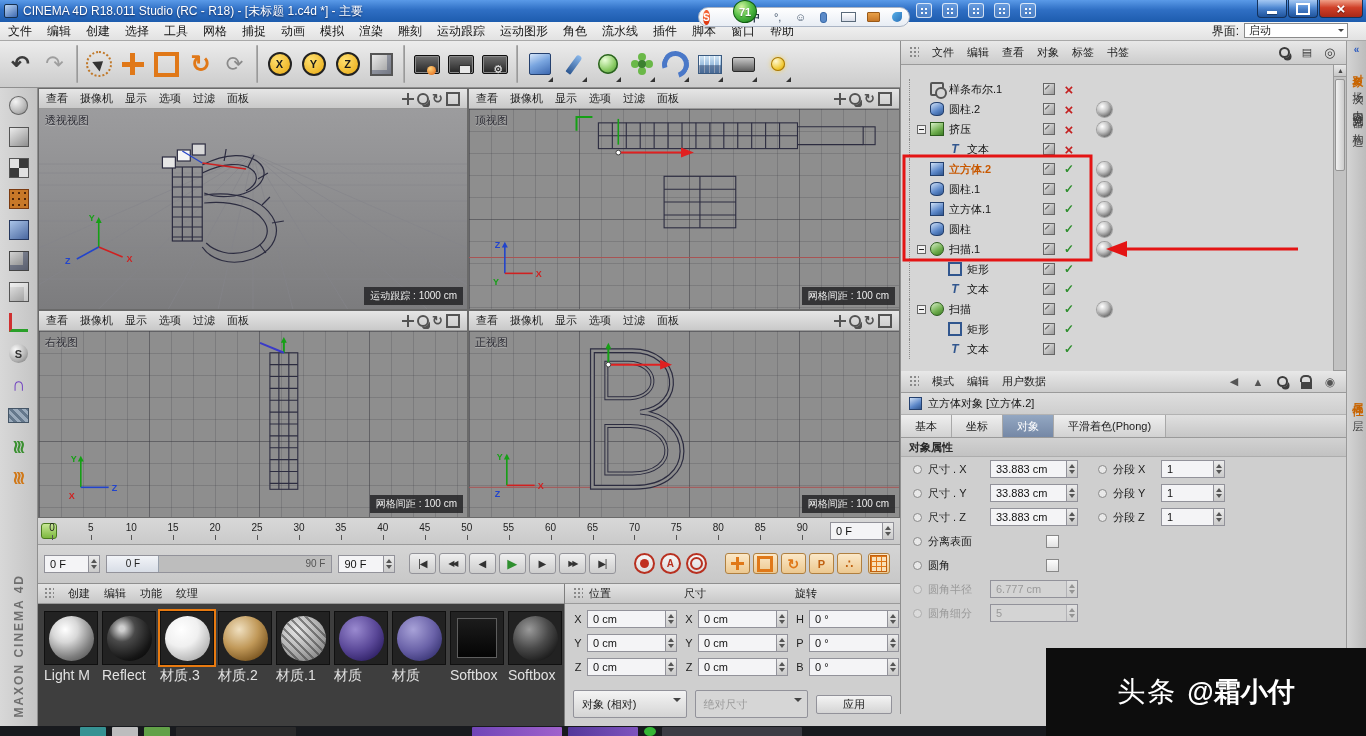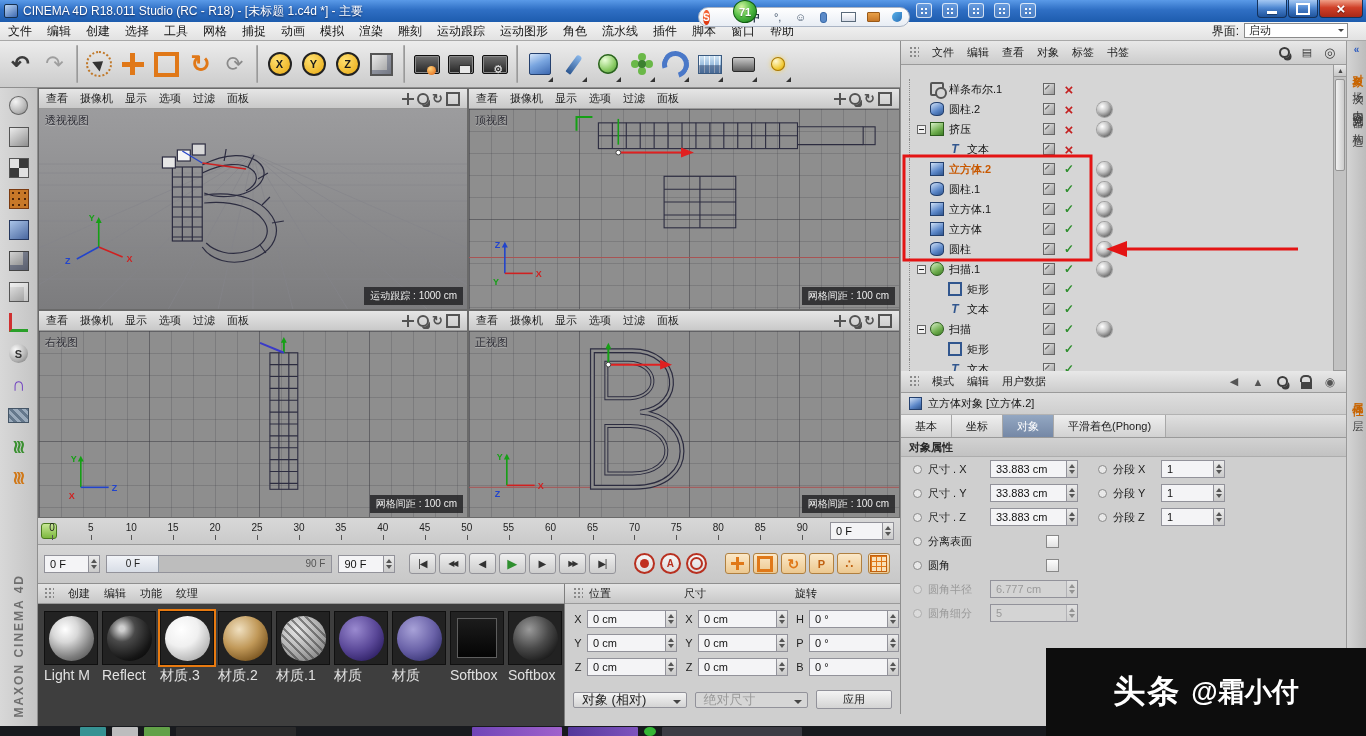--- a/index.html
+++ b/index.html
@@ -216,21 +216,21 @@
   
   #coords{position:absolute;left:565px;top:584px;width:335px;height:142px;background:#cfcfcf}
   #coords .cols-head{display:flex;height:20px;background:linear-gradient(#e4e4e4,#c8c8c8);border-bottom:1px solid #9a9a9a;
     align-items:center;font-size:11px}
   #coords .cols-head .c{width:111px;display:flex;align-items:center;gap:6px;padding-left:8px}
   .coord-col{position:absolute;top:26px;width:104px}
   .coord-row{display:flex;align-items:center;gap:4px;margin-bottom:6px}
   .coord-row .k{width:10px;font-size:11px;text-align:center;color:#222}
   .coord-row .fld{flex:1}
   #coord-ctrls{position:absolute;left:8px;right:8px;top:106px;display:flex;gap:8px;align-items:center}
-  .dd{height:16px;background:linear-gradient(#f4f4f4,#d4d4d4);border:1px solid #92929a;border-radius:2px;font-size:13px;
+  .dd{height:28px;background:linear-gradient(#f4f4f4,#d4d4d4);border:1px solid #92929a;border-radius:2px;font-size:11px;
     display:flex;align-items:center;padding:0 20px 0 8px;position:relative;color:#1a1a1a}
   .dd::after{content:"";position:absolute;right:5px;top:7px;border:4px solid transparent;border-top-color:#444}
   .dd.disabled{color:#9a9a9a;background:#d6d6d6}
   .apply-btn{height:19px;border:1px solid #92929a;border-radius:2px;background:linear-gradient(#f4f4f4,#d4d4d4);
     font-size:11px;padding:0 26px;display:flex;align-items:center;color:#1a1a1a}
 
   
   #om{position:absolute;left:900px;top:41px;width:446px;height:342px;background:#d6d6d6;border-left:1px solid #8f8f8f;border-bottom:1px solid #8f8f8f}
   #om-top{height:24px;background:linear-gradient(#e8e8e8,#cccccc);border-bottom:1px solid #9a9a9a;
     display:flex;align-items:center;gap:13px;padding:0 8px;font-size:11px}
@@ -309,21 +309,21 @@
   
   #rstrip{position:absolute;left:1346px;top:41px;width:20px;height:685px;background:linear-gradient(90deg,#d4d4d4,#bcbcbc);border-left:1px solid #9a9a9a}
   #rstrip .chev{color:#2a5ac0;font-size:10px;text-align:center;padding:3px 0;font-weight:bold}
   .vtab{writing-mode:vertical-rl;font-size:11px;color:#3c3c3c;padding:7px 3px;letter-spacing:2px;white-space:nowrap}
   .vtab.active{color:#c86400;font-weight:bold}
   #vtabs-lower{position:absolute;top:346px;left:0;right:0}
 
   
   #watermark{position:absolute;left:1046px;top:648px;width:320px;height:88px;background:#0d0d0d;z-index:15;
     display:flex;align-items:center;justify-content:center;color:#fff;gap:10px}
-  #watermark .brand{font-size:32px;font-weight:bold;letter-spacing:2px}
+  #watermark .brand{font-size:28px;font-weight:normal;letter-spacing:2px}
   #watermark .handle{font-size:27px;font-weight:bold}
   #taskbar{position:absolute;left:0;top:726px;width:1366px;height:10px;background:#181a1e;display:flex;align-items:flex-end;gap:6px;padding-left:80px}
   #taskbar .tile{height:9px;width:26px;border-radius:1px 1px 0 0;opacity:.9}
   #overlay{position:absolute;left:0;top:0;width:1366px;height:736px;pointer-events:none;z-index:40}
 </style>
 </head>
 <body>
 
 <div id="app">
 
@@ -961,29 +961,20 @@
         <div class="om-row cube check ind1 mat">
           <span class="tree"></span>
           <span class="exp"></span>
           <span class="ticon"></span>
           <span class="oname">立方体.1</span>
           <span class="tagbox"></span>
           <span class="mark"></span>
           <span class="msphere"></span>
         </div>
 
-        <div class="om-row cube check ind1 mat">
-          <span class="tree"></span>
-          <span class="exp"></span>
-          <span class="ticon"></span>
-          <span class="oname">立方体</span>
-          <span class="tagbox"></span>
-          <span class="mark"></span>
-          <span class="msphere"></span>
-        </div>
 
         <div class="om-row cyl check ind1 mat">
           <span class="tree"></span>
           <span class="exp"></span>
           <span class="ticon"></span>
           <span class="oname">圆柱</span>
           <span class="tagbox"></span>
           <span class="mark"></span>
           <span class="msphere"></span>
         </div>

